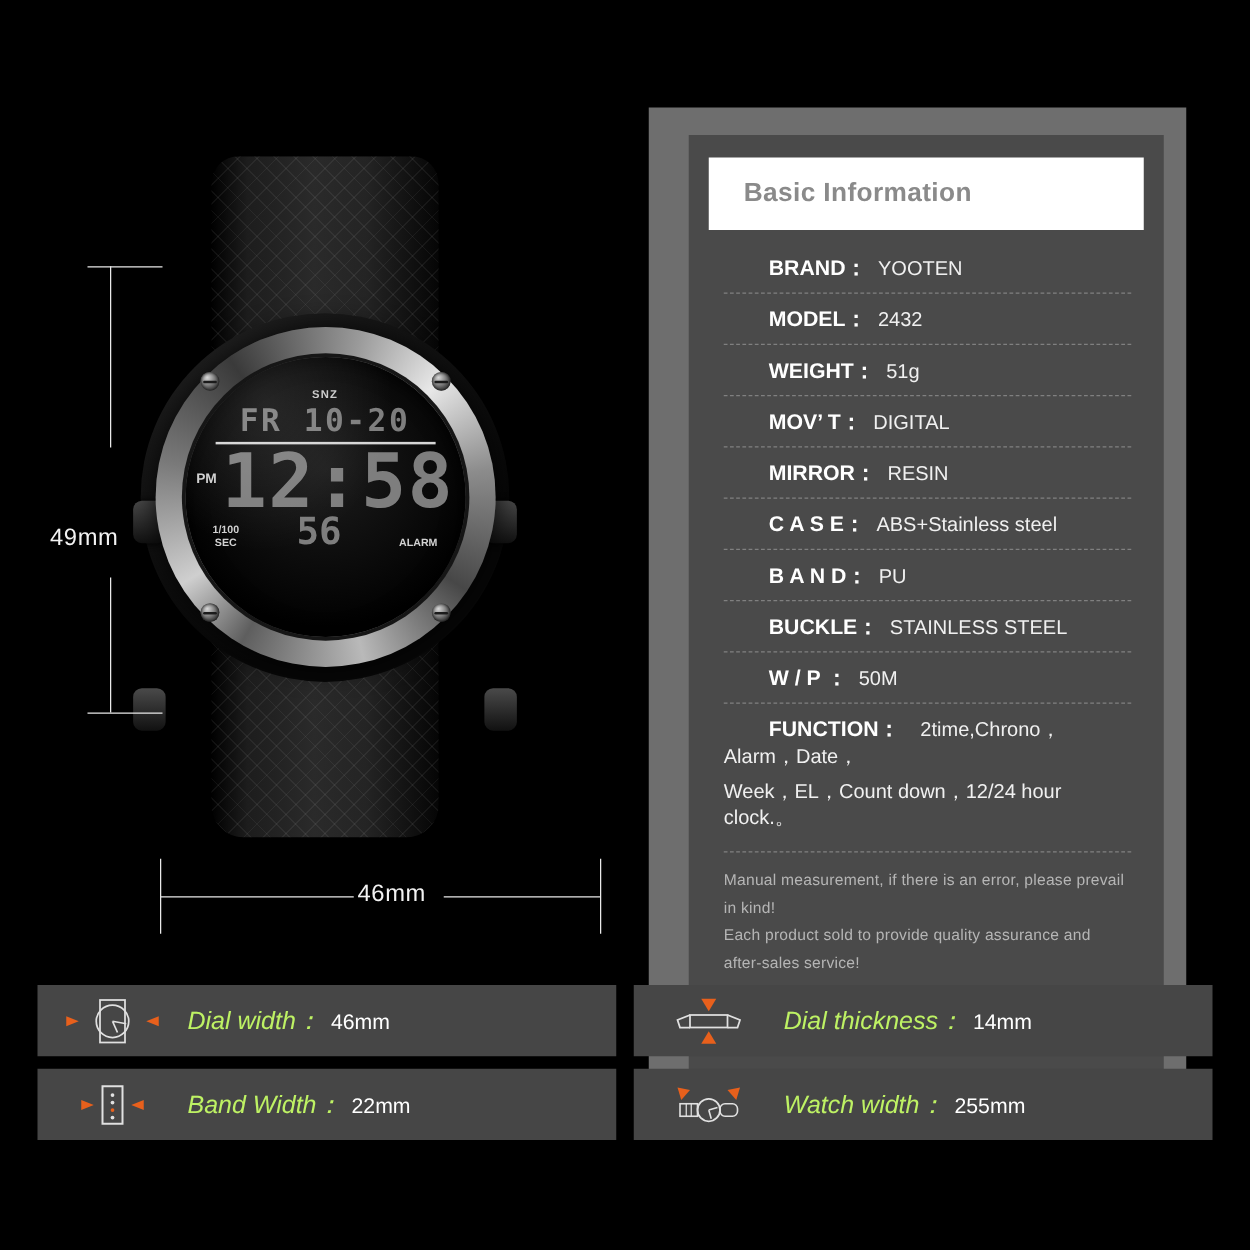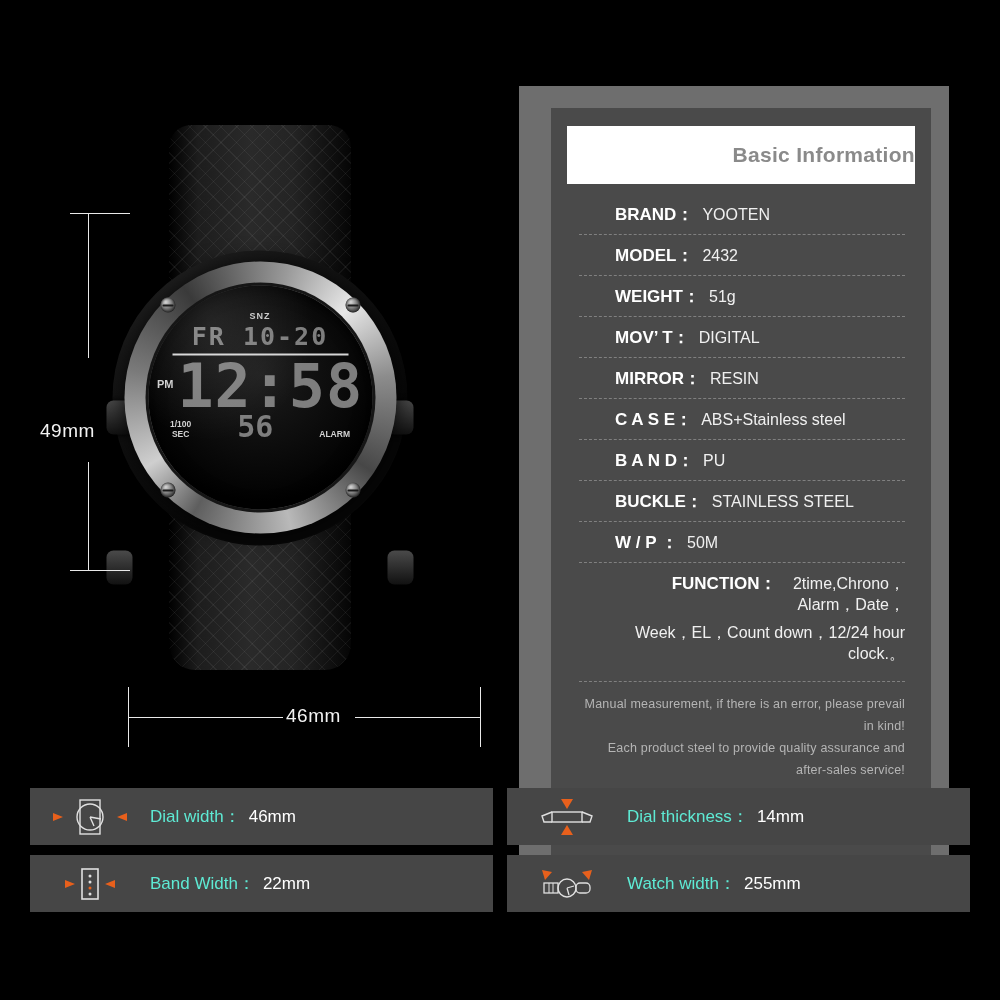--- a/index.html
+++ b/index.html
@@ -89,21 +89,21 @@
   .tick-h{height:1px;width:60px;left:70px;}
   .hline{top:717px;height:1px;}
   .hline.a{left:128px;width:155px;}
   .hline.b{left:355px;width:125px;}
   .tick-v{width:1px;height:60px;top:687px;}
   .dimlabel{position:absolute;color:#f2f2f2;font-size:19px;letter-spacing:.5px;}
   .lbl-49{left:40px;top:420px;}
   .lbl-46{left:286px;top:705px;}
 
   
-  .panel-outer{position:absolute;left:519px;top:86px;width:430px;height:804px;background:#6e6e6e;text-align:right;}
+  .panel-outer{position:absolute;left:519px;top:86px;width:430px;height:804px;background:#6e6e6e;}
   .panel{position:absolute;left:32px;top:22px;right:18px;bottom:18px;background:#4a4a4a;}
   .panel-title{background:#fff;color:#8a8a8a;font-size:21px;font-weight:bold;
                padding:17px 0 17px 28px;margin:18px 16px 0 16px;letter-spacing:.3px;}
   .rows{padding:10px 26px 0 28px;}
   .row{display:flex;align-items:baseline;padding:9px 0 8px;
        border-bottom:1px dashed rgba(255,255,255,.30);}
   .row:last-of-type{border-bottom:none;}
   .row .k{color:#fff;font-weight:bold;font-size:17px;white-space:nowrap;margin-left:36px;}
   .row .v{color:#f0f0f0;font-size:16px;margin-left:9px;}
   .row.fn{display:block;padding-bottom:4px;}
@@ -112,21 +112,21 @@
   .fn-l2{color:#f0f0f0;font-size:16px;margin-top:7px;}
   .note{margin:12px 26px 0 28px;border-top:1px dashed rgba(255,255,255,.30);padding-top:12px;}
   .note div{color:#b5b5b5;font-size:12.5px;line-height:1.75;letter-spacing:.2px;}
 
   
   .cards{position:absolute;left:30px;top:788px;width:940px;}
   .crow{display:flex;gap:14px;margin-bottom:10px;}
   .card{flex:1;height:57px;background:#464646;display:flex;align-items:center;}
   .card .ico{width:120px;display:flex;align-items:center;justify-content:center;flex:none;}
   .card .txt{display:flex;align-items:baseline;gap:8px;}
-  .card .cl{color:#5eead4;font-size:17px;}
+  .card .cl{color:#bef264;font-size:20px;font-style:italic;}
   .card .cv{color:#fff;font-size:17px;}
 </style>
 </head>
 <body>
 
 <div class="stage">
 
   <div class="photo">
 
     <div class="watch">
@@ -225,21 +225,21 @@
         </div>
         <div class="row fn">
           <span class="k">FUNCTION：</span>
           <span class="v">2time,Chrono，Alarm，Date，</span>
           <div class="fn-l2">Week，EL，Count down，12/24 hour clock.。</div>
         </div>
       </div>
 
       <div class="note">
         <div>Manual measurement, if there is an error, please prevail in kind!</div>
-        <div>Each product steel to provide quality assurance and after-sales service!</div>
+        <div>Each product sold to provide quality assurance and after-sales service!</div>
       </div>
     </div>
   </div>
 
   <div class="cards">
 
     <div class="crow">
       <div class="card">
         <div class="ico">
           <svg width="78" height="40" viewBox="0 0 78 40">

